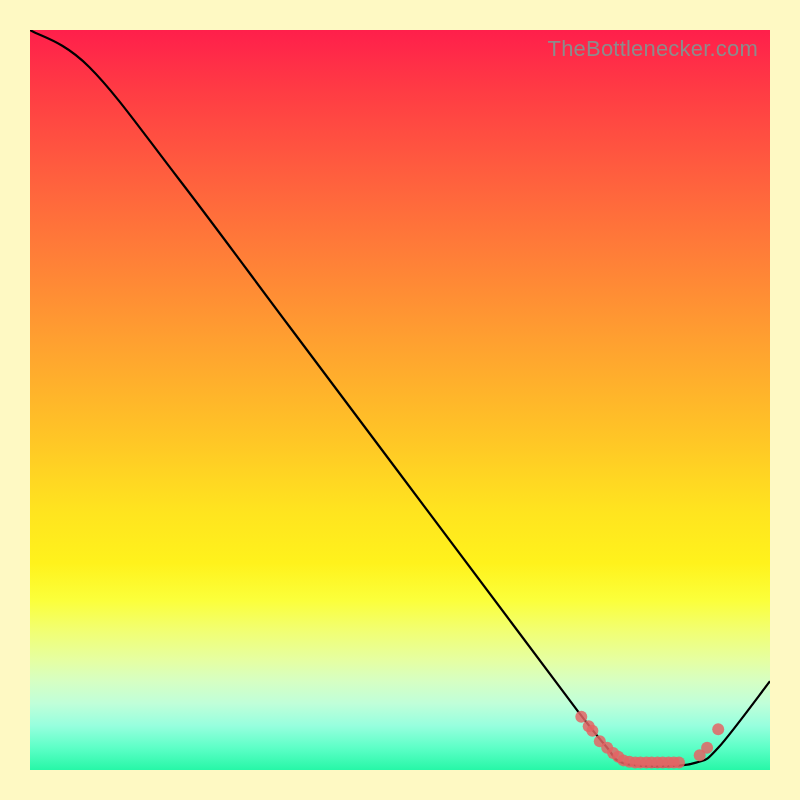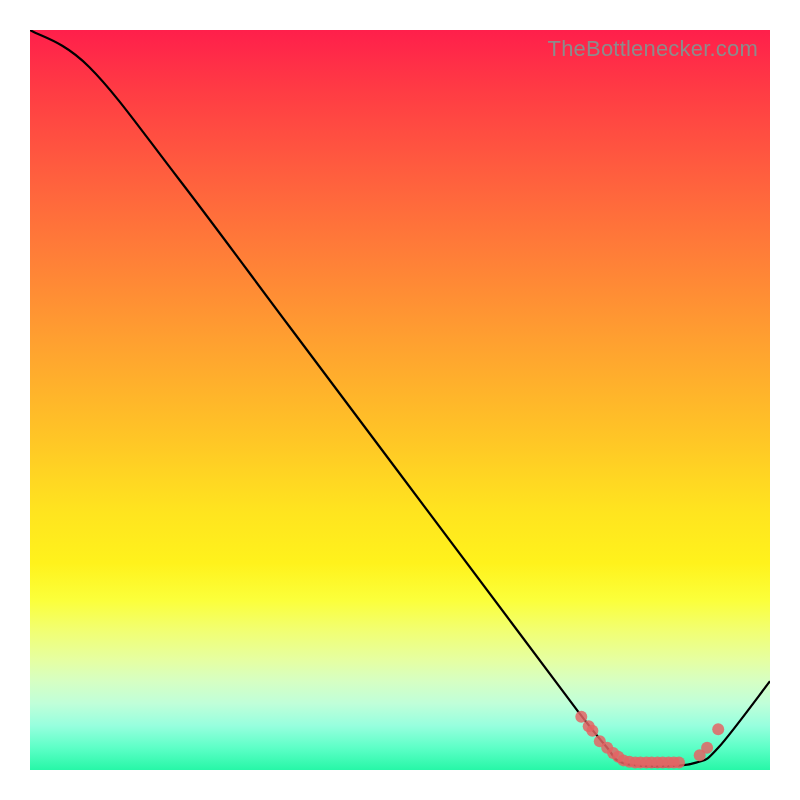--- a/index.html
+++ b/index.html
@@ -1,21 +1,21 @@
 <!DOCTYPE html>
 <html><head>
 <meta charset="utf-8">
 <style>
   * { margin: 0; padding: 0; box-sizing: border-box; }
   html, body { width: 800px; height: 800px; overflow: hidden; background: #000; }
   .frame {
     position: relative;
     width: 800px;
     height: 800px;
-    background: #ffffff;
+    background: #fef9c3;
   }
   .plot {
     position: absolute;
     left: 30px;
     top: 30px;
     width: 740px;
     height: 740px;
     overflow: hidden;
   }
   .gradient {

